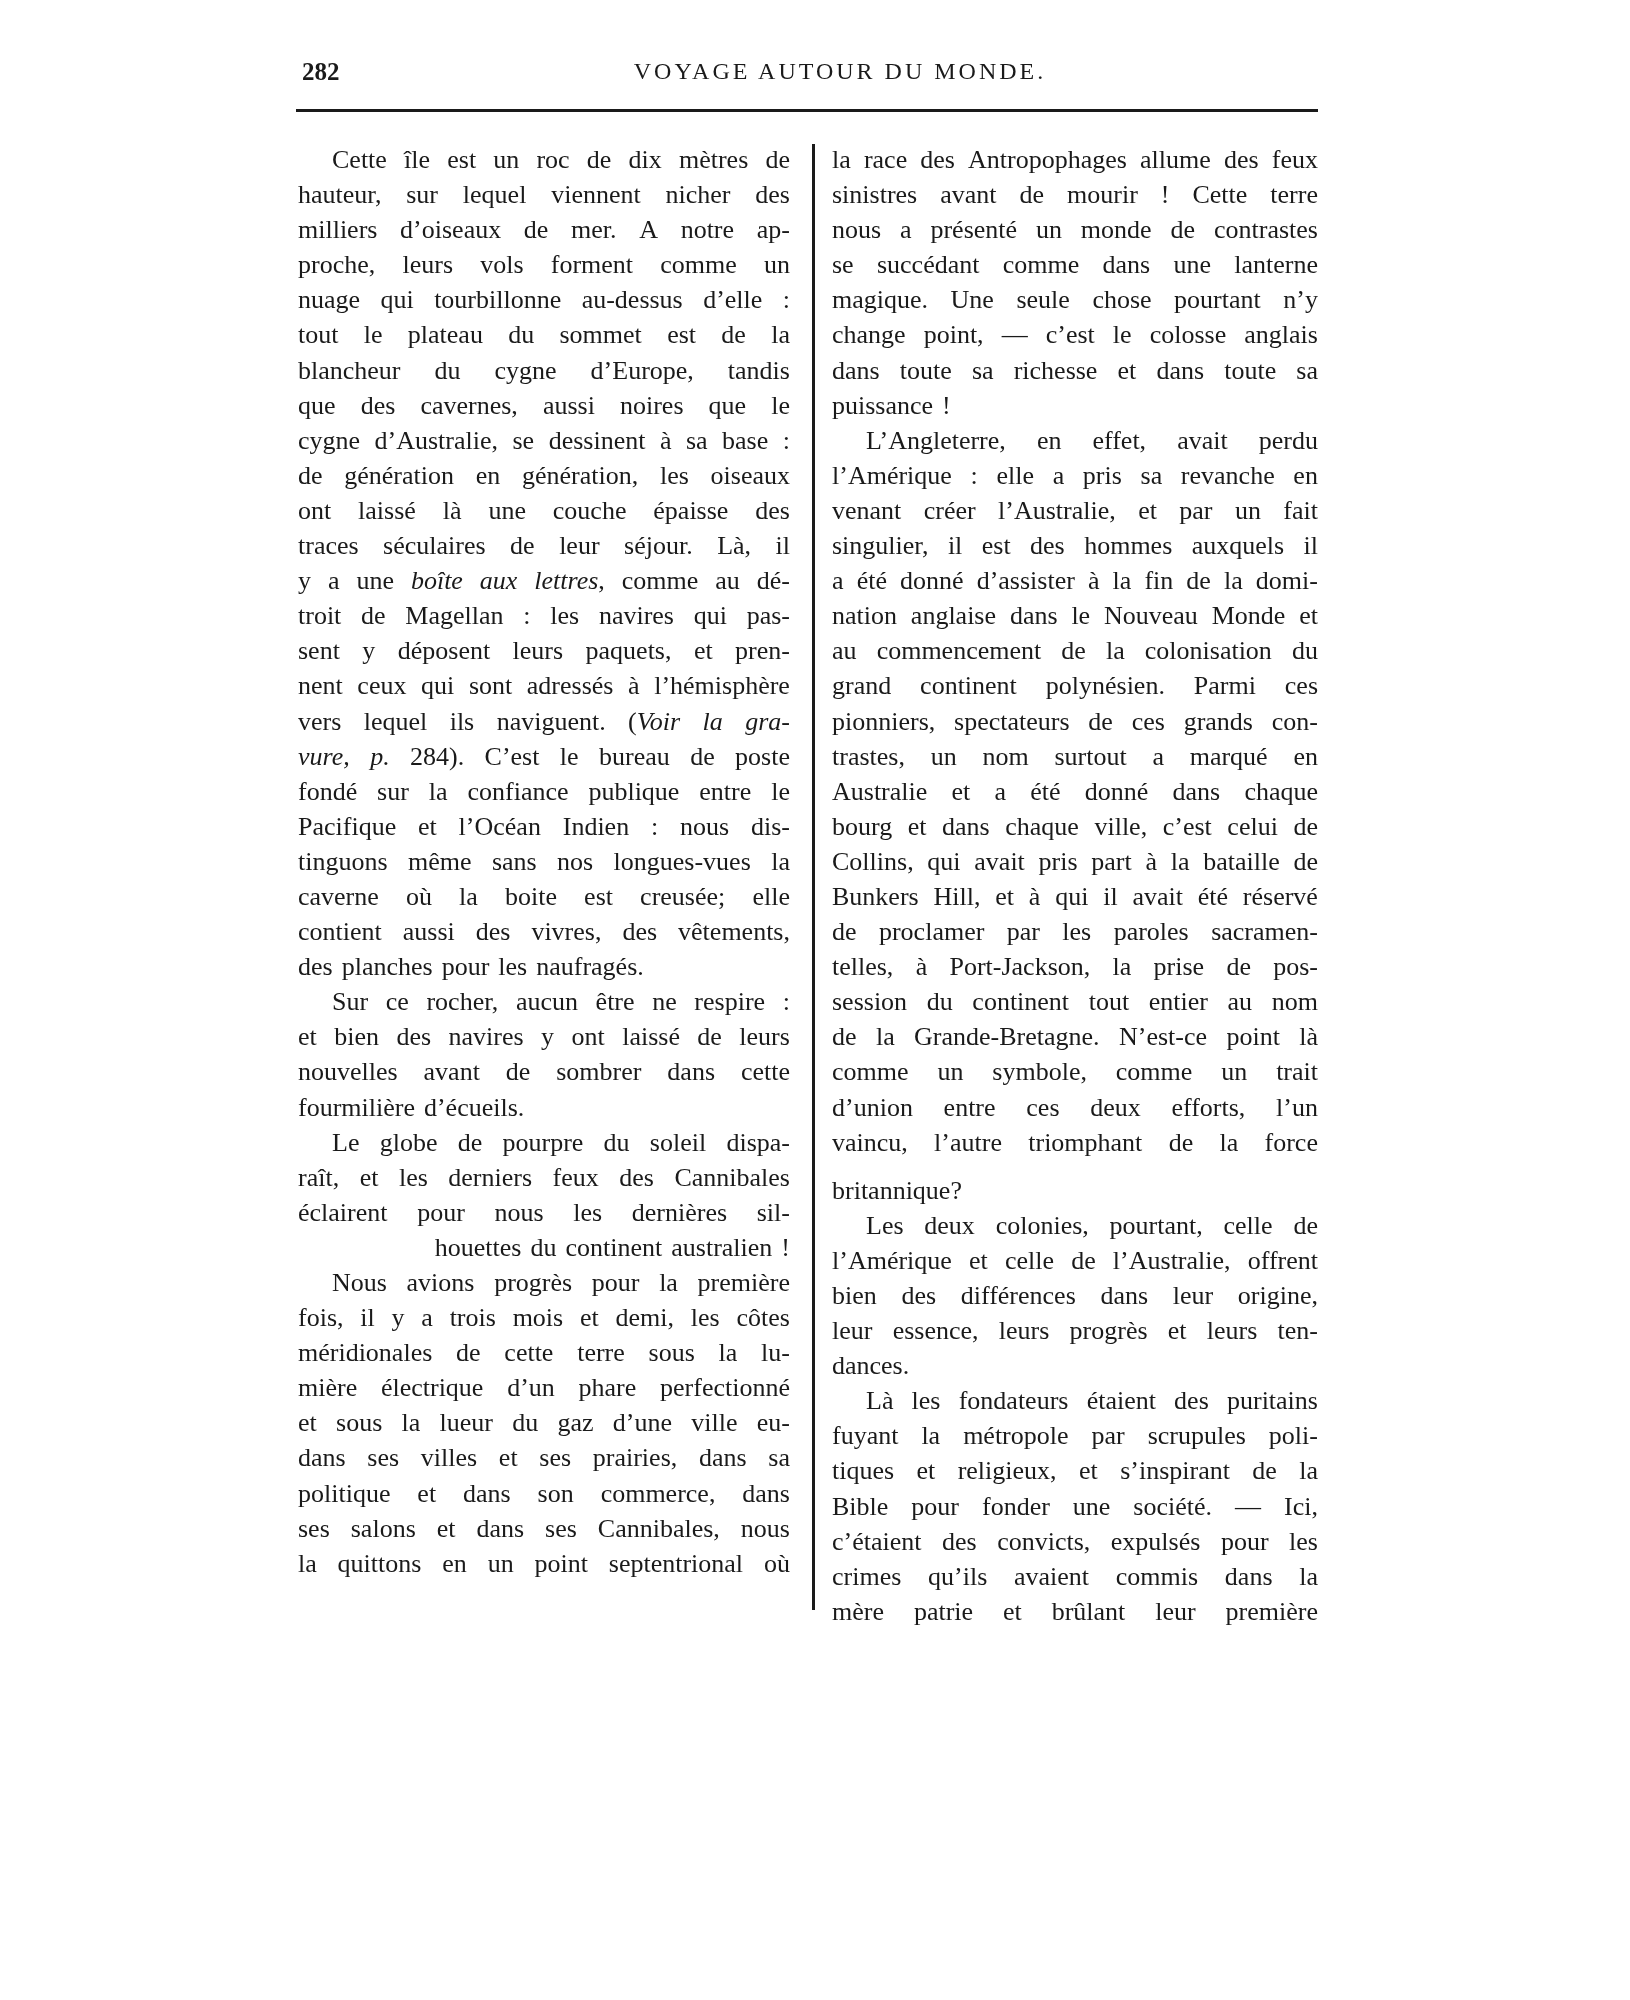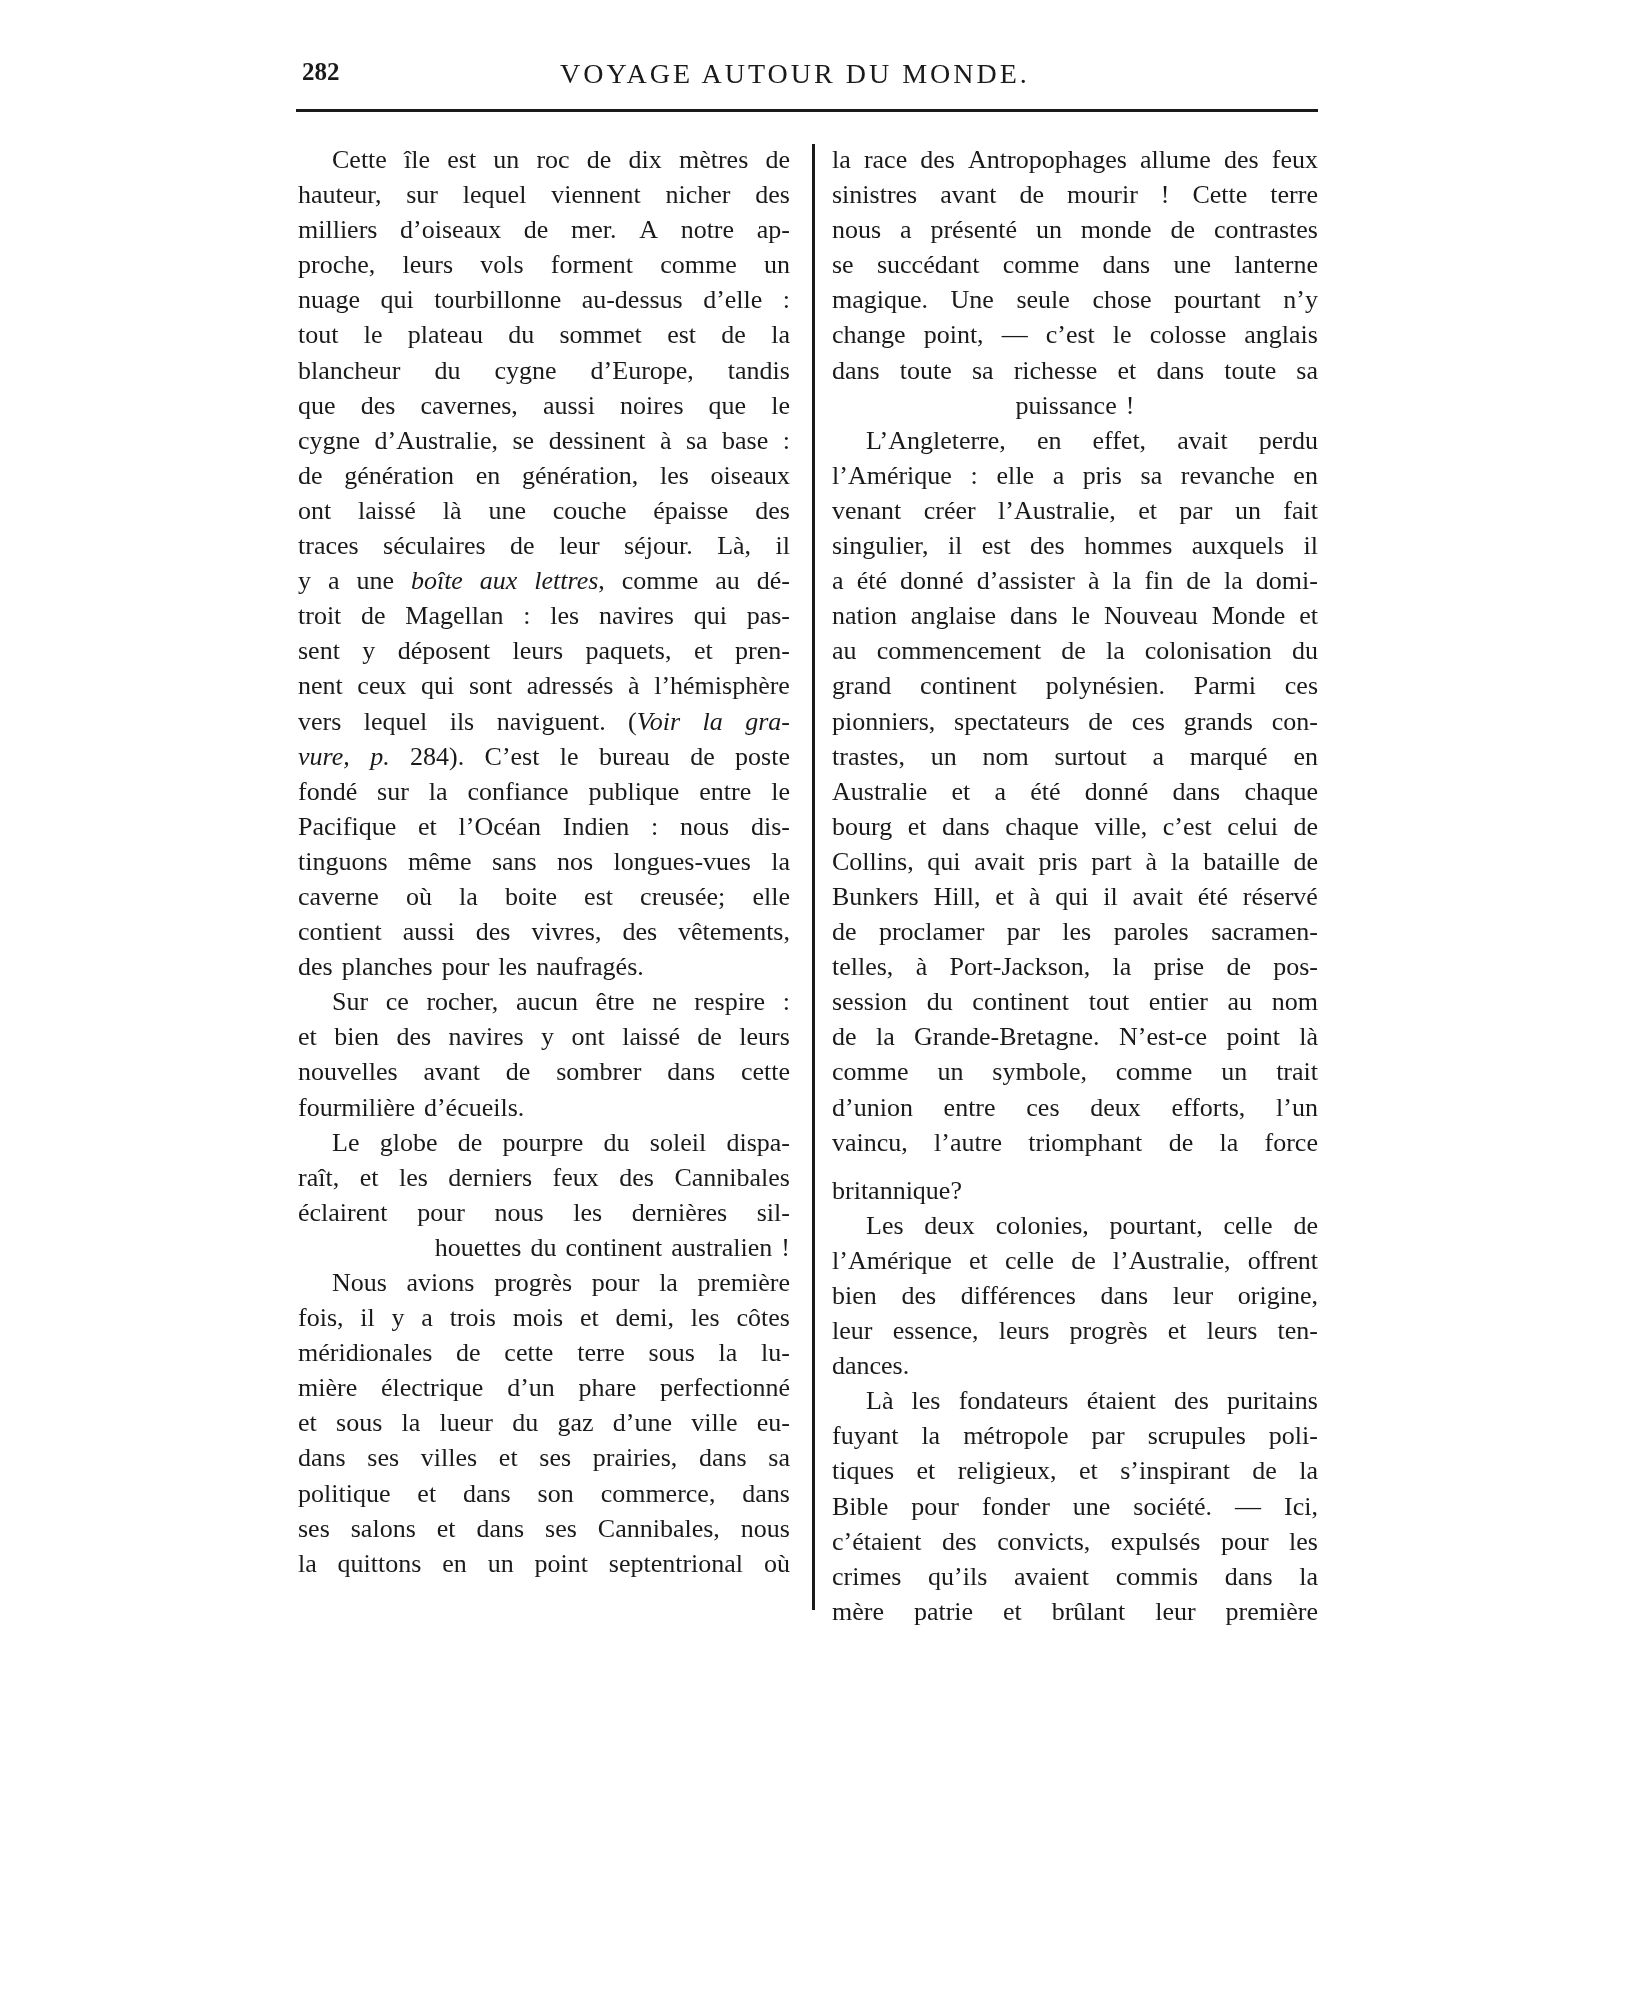--- a/index.html
+++ b/index.html
@@ -1,21 +1,21 @@
 <!DOCTYPE html>
 <html><head>
 <meta charset="utf-8">
 <style>
   html, body { margin: 0; padding: 0; background: #ffffff; }
   body { width: 1630px; height: 2000px; position: relative; overflow: hidden;
          font-family: "Liberation Serif", "DejaVu Serif", serif; color: #1a1a1a; }
   .page-number { position: absolute; left: 302px; top: 58px; font-size: 25px; font-weight: bold;
                  letter-spacing: 0px; }
-  .running-head { position: absolute; left: 560px; width: 560px; top: 58px; text-align: left;
-                  font-size: 28px; letter-spacing: 3px; font-family: Liberation Serif, serif; }
+  .running-head { position: absolute; left: 560px; width: 560px; top: 58px; text-align: center;
+                  font-size: 24px; letter-spacing: 3px; font-family: Liberation Serif, serif; }
   .rule { position: absolute; left: 296px; width: 1022px; top: 109px; height: 3px; background: #1a1a1a; }
   .column { position: absolute; top: 142px; }
   .col-left { left: 298px; width: 492px; }
   .col-right { left: 832px; width: 486px; }
   .divider { position: absolute; left: 812px; top: 144px; width: 3px; height: 1466px; background: #1a1a1a; }
   .line { display: block; height: 35.1px; line-height: 35.1px; font-size: 26px;
           text-align: justify; text-align-last: justify; white-space: nowrap; overflow: visible; }
   .line.last { text-align-last: left; }
   .line.indent { padding-left: 34px; }
   em { font-style: italic; }
@@ -547,21 +547,21 @@
         <span>toute</span>
         <span>sa</span>
         <span>richesse</span>
         <span>et</span>
         <span>dans</span>
         <span>toute</span>
         <span>sa</span>
       </div>
     </div>
     <div class="line last">
-      <div class="lw" style="justify-content: center; gap: 9px;">
+      <div class="lw" style="justify-content: flex-start; gap: 9px;">
         <span>puissance</span>
         <span>!</span>
       </div>
     </div>
     <div class="line indent">
       <div class="lw">
         <span>L’Angleterre,</span>
         <span>en</span>
         <span>effet,</span>
         <span>avait</span>

